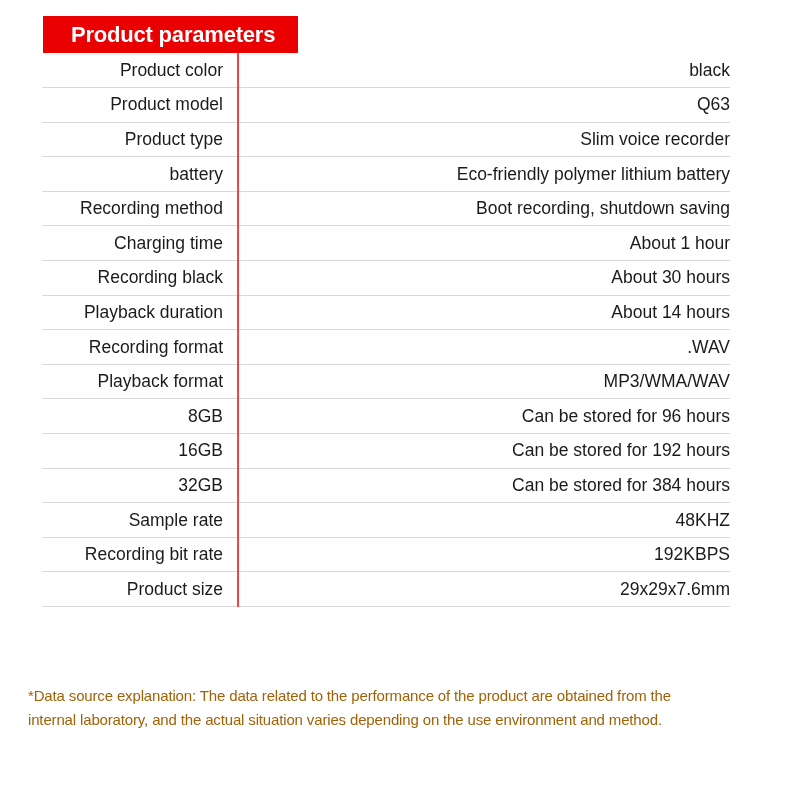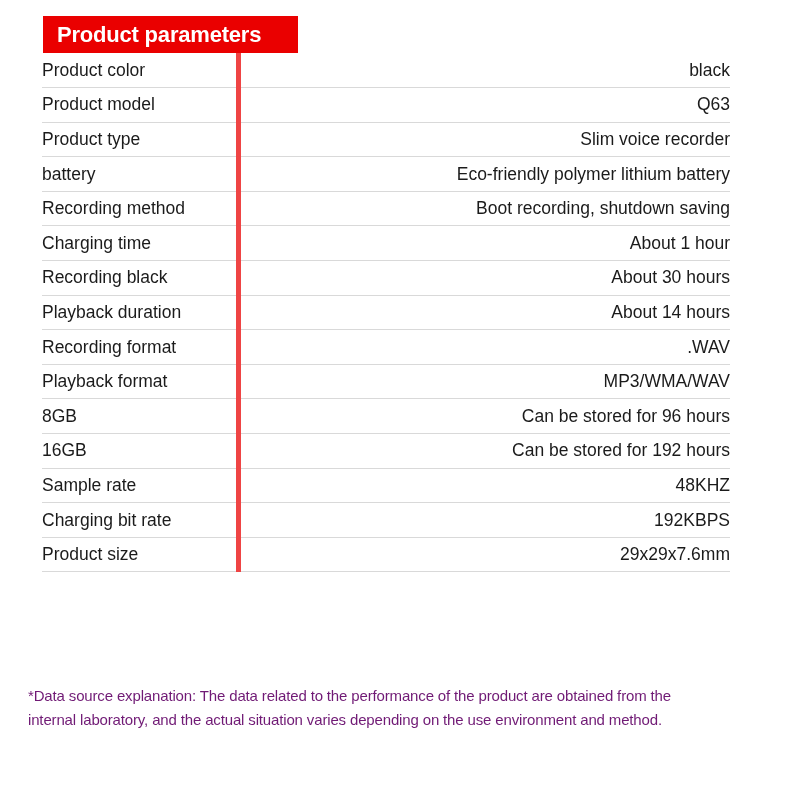--- a/index.html
+++ b/index.html
@@ -25,21 +25,21 @@
   .banner {
     position: absolute;
     left: 43px;
     top: 16px;
     width: 255px;
     height: 37px;
     background: #ea0000;
     display: flex;
     align-items: center;
     box-sizing: border-box;
-    padding-left: 14px;
+    padding-left: 28px;
   }
   .banner-text {
     color: #ffffff;
     font-size: 22px;
     font-weight: bold;
     letter-spacing: -0.2px;
     line-height: 1;
     white-space: nowrap;
   }
 
@@ -62,38 +62,38 @@
     vertical-align: middle;
     color: #1b1b1b;
     font-size: 17.5px;
     white-space: nowrap;
   }
   .spec-table tr:first-child td {
     border-top: none;
   }
   td.k {
     width: 196px;
-    text-align: left;
+    text-align: right;
     padding-right: 14px;
-    border-right: 5px solid #ef4444;
+    border-right: 2px solid #ef4444;
     box-sizing: border-box;
   }
   td.v {
     text-align: right;
     padding-left: 37px;
     box-sizing: border-box;
   }
 
   
   .footnote {
     position: absolute;
     left: 28px;
     top: 684px;
     width: 690px;
-    color: #701a75;
+    color: #a16207;
     font-size: 15px;
     line-height: 1.62;
     letter-spacing: -0.15px;
   }
 </style>
 </head>
 <body>
 
 <div id="page">
 
@@ -145,25 +145,29 @@
         </tr>
         <tr>
           <td class="k">8GB</td>
           <td class="v">Can be stored for 96 hours</td>
         </tr>
         <tr>
           <td class="k">16GB</td>
           <td class="v">Can be stored for 192 hours</td>
         </tr>
         <tr>
+          <td class="k">32GB</td>
+          <td class="v">Can be stored for 384 hours</td>
+        </tr>
+        <tr>
           <td class="k">Sample rate</td>
           <td class="v">48KHZ</td>
         </tr>
         <tr>
-          <td class="k">Charging bit rate</td>
+          <td class="k">Recording bit rate</td>
           <td class="v">192KBPS</td>
         </tr>
         <tr>
           <td class="k">Product size</td>
           <td class="v">29x29x7.6mm</td>
         </tr>
       </tbody>
   </table>
 
   <div class="footnote">*Data source explanation: The data related to the performance of the product are obtained from the internal laboratory, and the actual situation varies depending on the use environment and method.</div>

